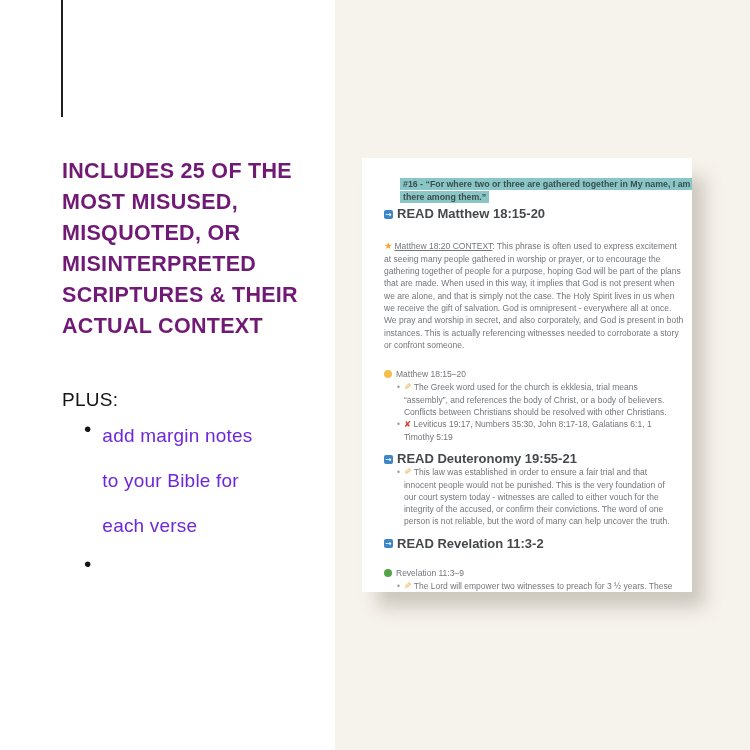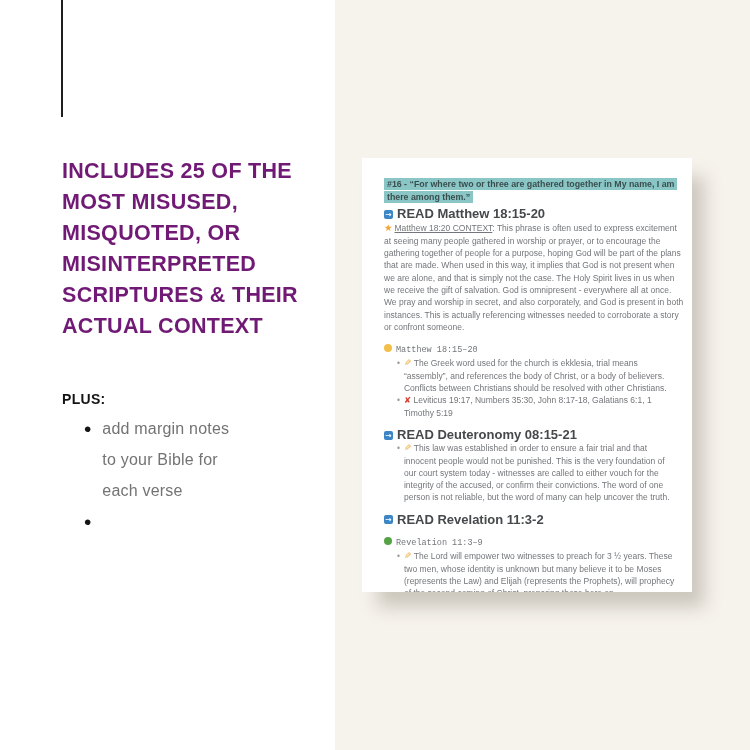--- a/index.html
+++ b/index.html
@@ -20,34 +20,34 @@
     background:#1f1f1f;
   }
   
   .headline {
     position:absolute; left:62px; top:156px; width:270px;
     font-size:21.5px; line-height:31px; font-weight:700;
     letter-spacing:0.3px; color:#701a75; white-space:pre-line;
   }
   .plus-label {
     position:absolute; left:62px; top:384px;
-    font-size:14px; line-height:31px; font-weight:700;
+    font-size:19px; line-height:31px; font-weight:400;
     letter-spacing:0.3px; color:#141414;
   }
   .left-bullets {
     position:absolute; left:84px; top:413px; width:246px;
     list-style:none;
   }
   .left-bullet-item { display:flex; align-items:flex-start; }
   .left-bullet-dot {
     font-size:21px; line-height:31px; color:#141414; margin-right:11px;
   }
   .left-bullet-text {
-    font-size:16px; line-height:31px; font-weight:400;
-    letter-spacing:0.2px; color:#737373; white-space:pre-line;
+    font-size:19px; line-height:45px; font-weight:400;
+    letter-spacing:0.2px; color:#6d28d9; white-space:pre-line;
   }
   
   .doc-page {
     position:absolute; left:362px; top:158px; width:330px; height:434px;
     background:#ffffff;
     box-shadow:14px 17px 16px -2px rgba(148,140,126,0.42);
     overflow:hidden;
   }
   .doc-inner {
     padding:20px 10px 0 22px;
@@ -55,36 +55,36 @@
   }
   .hl-title {
     display:inline;
     background:#8ac6c6;
     color:#3b4e4e;
     font-weight:700;
     font-size:8.8px; line-height:12.6px;
     padding:1px 3px;
     -webkit-box-decoration-break:clone; box-decoration-break:clone;
   }
-  .hl-wrap { width:304px; }
+  .hl-wrap { width:304px;margin-left:16px; }
   .read-row { display:flex; align-items:center; margin-top:5px; }
   .read-icon {
     width:9px; height:9px; border-radius:2px; background:#3c86c6;
     color:#ffffff; font-size:7.5px; line-height:9px; font-weight:700;
     text-align:center; margin-right:4px; flex:0 0 auto;
     font-family:"DejaVu Sans", sans-serif;
   }
   .read-label { font-weight:700; font-size:13px; color:#46494b; }
-  .context-para { margin-top:2px; width:300px; }
+  .context-para { margin-top:20px; width:300px; }
   .star-icon {
     color:#f4a436; font-size:9.5px;
     font-family:"DejaVu Sans", sans-serif; margin-right:2px;
   }
   .context-lead { text-decoration:underline; }
-  .marker-row { display:flex; align-items:flex-start; margin-top:11px;font-family:Liberation Mono, monospace; }
+  .marker-row { display:flex; align-items:center; margin-top:17px; }
   .marker-circle {
     width:8px; height:8px; border-radius:50%; margin-right:4px; flex:0 0 auto;
   }
   .marker-label { font-size:8.5px; color:#73767a; }
   .notes { margin:1px 0 0 13px; }
   .note { display:flex; align-items:flex-start; }
   .note-dot { color:#97999c; font-size:8.5px; line-height:12.3px; margin-right:4px; }
   .note-text { width:272px; }
   .icon-pencil {
     display:inline-block; color:#eda83a; font-size:9px;
@@ -155,21 +155,21 @@
             <span class="icon-cross">✘</span>
             <span>Leviticus 19:17, Numbers 35:30, John 8:17-18, Galatians 6:1, 1 Timothy 5:19</span>
           </div>
         </div>
       </div>
     </div>
 
     <div class="section">
       <div class="read-row">
         <span class="read-icon">→</span>
-        <span class="read-label">READ Deuteronomy 08:15-21</span>
+        <span class="read-label">READ Deuteronomy 19:55-21</span>
       </div>
       <div class="notes">
         <div class="note">
           <span class="note-dot">•</span>
           <div class="note-text">
             <span class="icon-pencil">✎</span>
             <span>This law was established in order to ensure a fair trial and that innocent people would not be punished. This is the very foundation of our court system today - witnesses are called to either vouch for the integrity of the accused, or confirm their convictions. The word of one person is not reliable, but the word of many can help uncover the truth.</span>
           </div>
         </div>
       </div>

